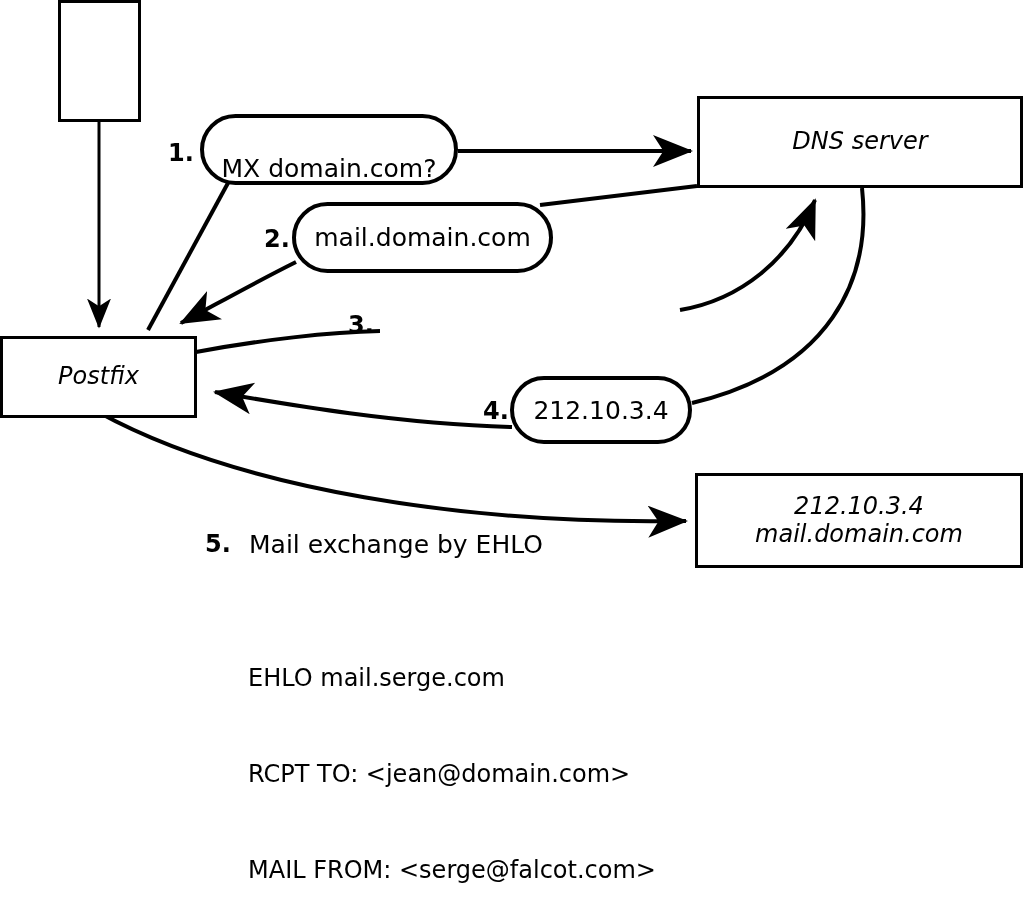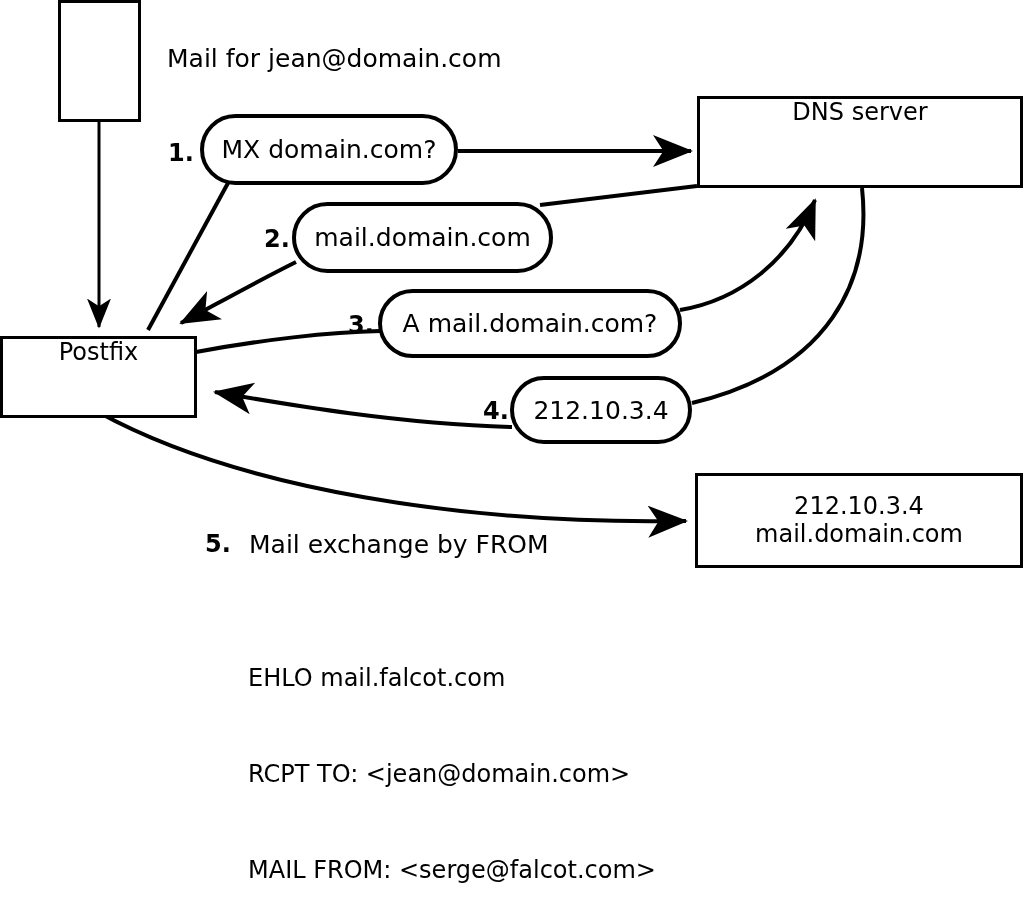--- a/index.html
+++ b/index.html
@@ -50,21 +50,23 @@
   .mono-block {
     font-size: 24px;
     line-height: 32px;
   }
   .node-box {
     position: absolute;
     box-sizing: border-box;
     border: 3px solid #000000;
     background: #ffffff;
     display: flex;
+    align-items: center;
     justify-content: center;
+    font-style: italic;
   }
   .bubble {
     position: absolute;
     box-sizing: border-box;
     border: 4px solid #000000;
     background: #ffffff;
     display: flex;
     align-items: center;
     justify-content: center;
   }
@@ -112,52 +114,48 @@
 
   <div class="node-box" style="left:697px; top:96px; width:326px; height:92px;">
     <span class="node-label">DNS server</span>
   </div>
 
   <div class="node-box" style="left:695px; top:473px; width:328px; height:95px; flex-direction:column;">
     <span class="node-label">212.10.3.4</span>
     <span class="node-label">mail.domain.com</span>
   </div>
 
-  <div class="bubble" style="left:200px; top:114px; width:258px; height:71px; border-radius:36px;">
+  <div class="bubble" style="left:200px; top:114px; width:258px; height:71px; border-radius:36px;align-items:flex-end;">
     <span class="bubble-label">MX domain.com?</span>
   </div>
 
   <div class="bubble" style="left:292px; top:202px; width:261px; height:71px; border-radius:36px;">
     <span class="bubble-label">mail.domain.com</span>
   </div>
 
-  <div class="bubble" style="left:378px; top:289px; width:304px; height:69px; border-radius:35px;">
-    <span class="bubble-label">A mail.domain.com?</span>
-  </div>
 
   <div class="bubble" style="left:510px; top:376px; width:182px; height:68px; border-radius:34px;">
     <span class="bubble-label">212.10.3.4</span>
   </div>
 
   <div class="txt step-num" style="left:168px; top:141px;">1.</div>
 
   <div class="txt step-num" style="left:264px; top:227px;">2.</div>
 
   <div class="txt step-num" style="left:348px; top:313px;">3.</div>
 
   <div class="txt step-num" style="left:483px; top:399px;">4.</div>
 
   <div class="txt step-num" style="left:205px; top:532px;">5.</div>
 
-  <div class="txt caption" style="left:167px; top:46px;">Mail for jean@domain.com</div>
 
-  <div class="txt caption" style="left:249px; top:532px;">Mail exchange by FROM</div>
+  <div class="txt caption" style="left:249px; top:532px;">Mail exchange by EHLO</div>
 
   <div class="txt mono-block" style="left:248px; top:598px;">
-    <div>EHLO mail.falcot.com</div>
+    <div>EHLO mail.serge.com</div>
     <div>RCPT TO: &lt;jean@domain.com&gt;</div>
     <div>MAIL FROM: &lt;serge@falcot.com&gt;</div>
     
     
     
     
     
     
     
   </div>

